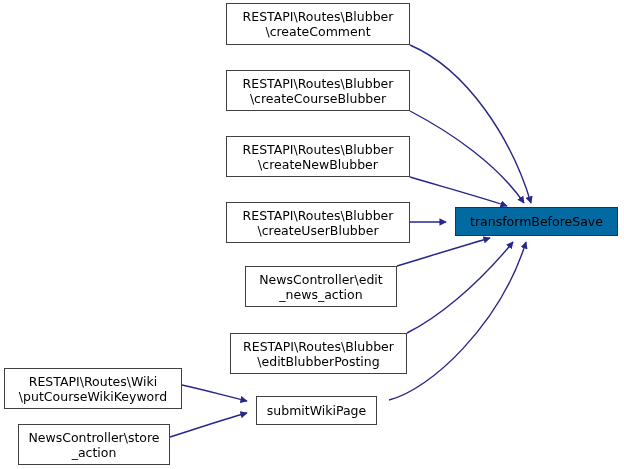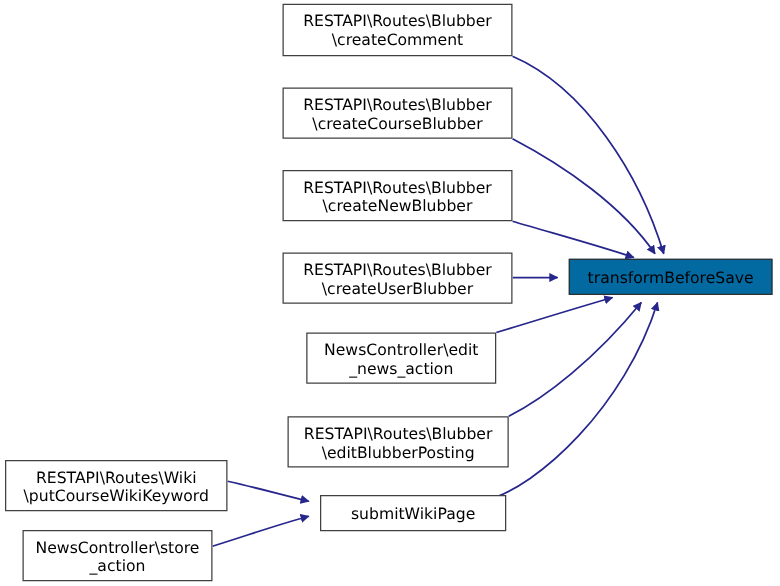--- a/index.html
+++ b/index.html
@@ -82,19 +82,19 @@
       <div class="node" style="left: 226px; top: 136px; width: 184px; height: 41px;"><span class="node-label">RESTAPI\Routes\Blubber
 \createNewBlubber</span></div>
       <div class="node" style="left: 226px; top: 202px; width: 184px; height: 41px;"><span class="node-label">RESTAPI\Routes\Blubber
 \createUserBlubber</span></div>
       <div class="node" style="left: 245px; top: 266px; width: 152px; height: 41px;"><span class="node-label">NewsController\edit
 _news_action</span></div>
       <div class="node" style="left: 230px; top: 333px; width: 177px; height: 41px;"><span class="node-label">RESTAPI\Routes\Blubber
 \editBlubberPosting</span></div>
       <div class="node" style="left: 4px; top: 356px; width: 178px; height: 41px; margin-top: 12px;"><span class="node-label">RESTAPI\Routes\Wiki
 \putCourseWikiKeyword</span></div>
-      <div class="node" style="left: 256px; top: 396px; width: 149px; height: 29px;"><span class="node-label">submitWikiPage</span></div>
+      <div class="node" style="left: 256px; top: 396px; width: 121px; height: 29px;"><span class="node-label">submitWikiPage</span></div>
       <div class="node" style="left: 18px; top: 424px; width: 152px; height: 41px;"><span class="node-label">NewsController\store
 _action</span></div>
       <div class="node highlight" style="left: 455px; top: 207px; width: 163px; height: 29px;"><span class="node-label">transformBeforeSave</span></div>
     </div>
 
 </div>
 
 </body></html>

